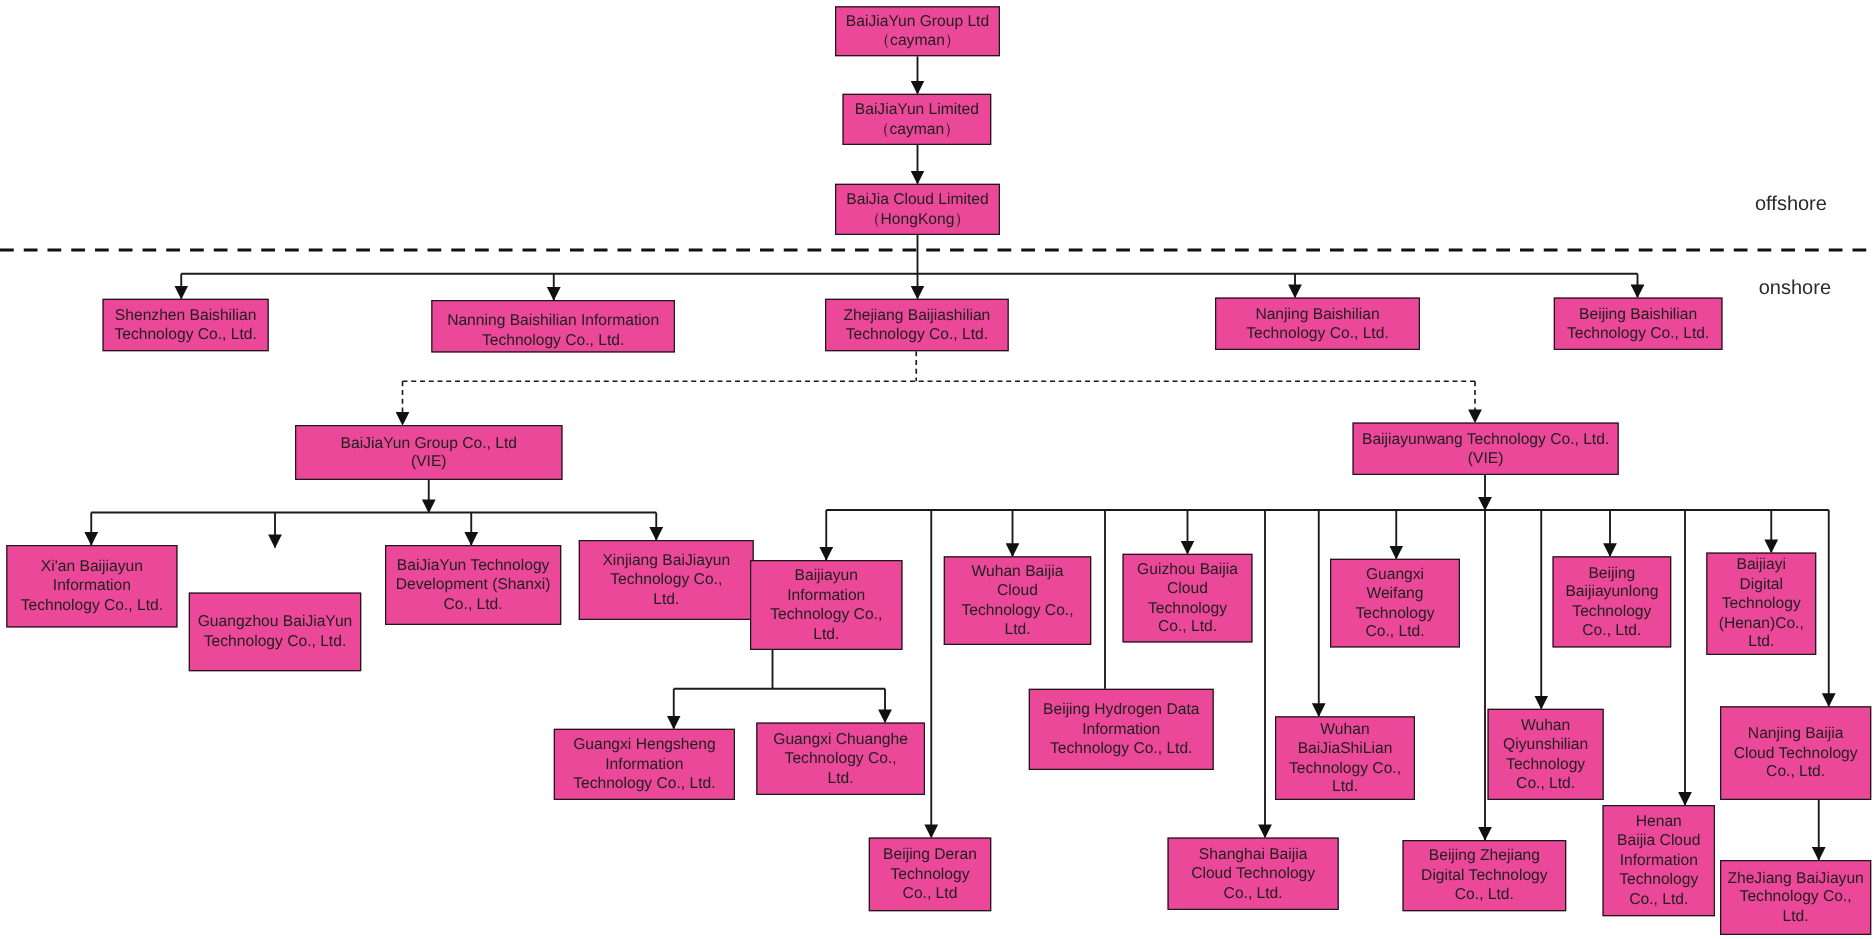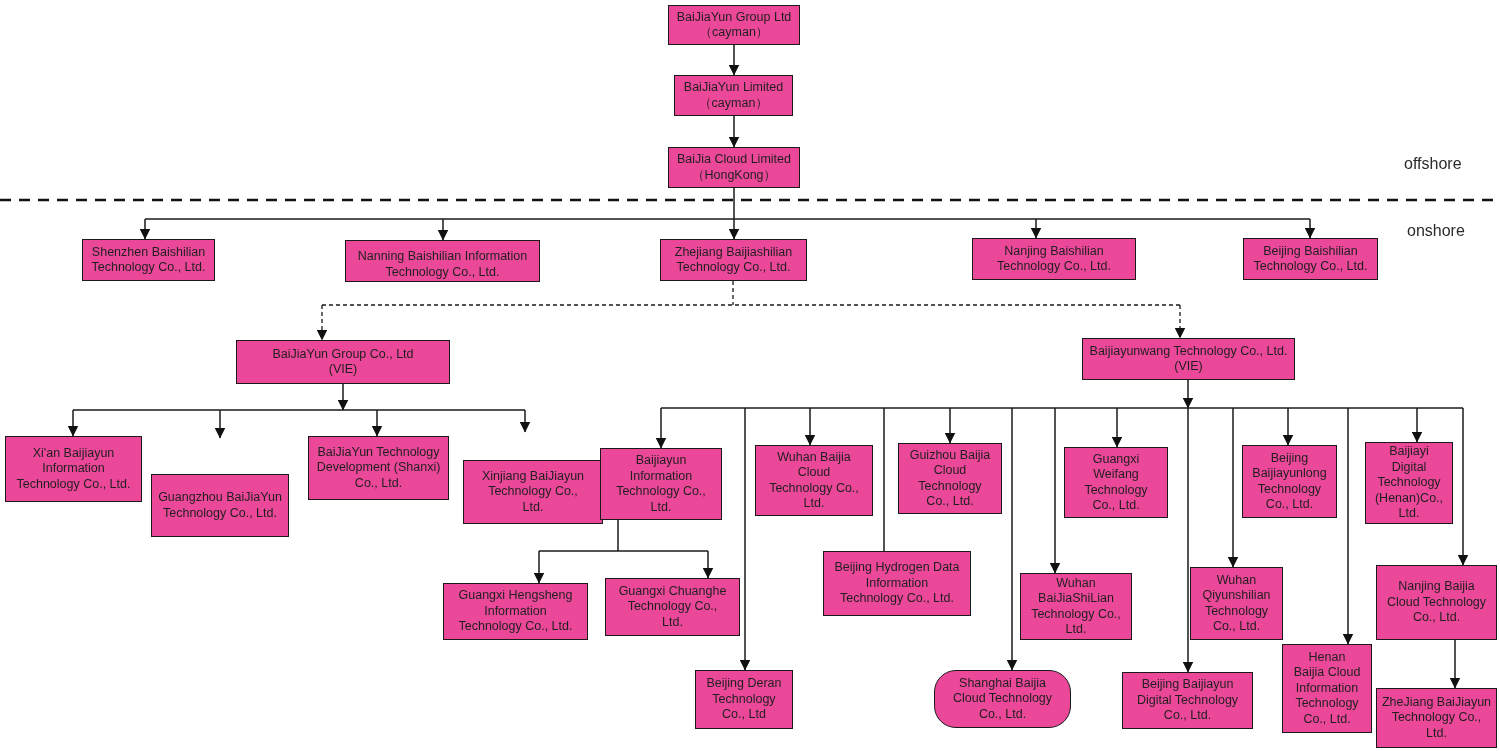--- a/index.html
+++ b/index.html
@@ -152,21 +152,21 @@
     </div>
   <div class="node" style="left:151px;top:438px;width:138px;height:63px;margin-top:36px;">
       <span class="node-label">Guangzhou BaiJiaYun
 Technology Co., Ltd.</span>
     </div>
   <div class="node" style="left:308px;top:436px;width:141px;height:64px;">
       <span class="node-label">BaiJiaYun Technology
 Development (Shanxi)
 Co., Ltd.</span>
     </div>
-  <div class="node" style="left:463px;top:432px;width:140px;height:64px;margin-top:28px;">
+  <div class="node" style="left:463px;top:432px;width:140px;height:64px;">
       <span class="node-label">Xinjiang BaiJiayun
 Technology Co.,
 Ltd.</span>
     </div>
 
   <div class="node" style="left:600px;top:448px;width:122px;height:72px;">
       <span class="node-label">Baijiayun
 Information
 Technology Co.,
 Ltd.</span>
@@ -224,27 +224,27 @@
       <span class="node-label">Nanjing Baijia
 Cloud Technology
 Co., Ltd.</span>
     </div>
 
   <div class="node" style="left:695px;top:670px;width:98px;height:59px;">
       <span class="node-label">Beijing Deran
 Technology
 Co., Ltd</span>
     </div>
-  <div class="node" style="left:934px;top:670px;width:137px;height:58px;border-radius:22px;">
+  <div class="node" style="left:934px;top:670px;width:137px;height:58px;">
       <span class="node-label">Shanghai Baijia
 Cloud Technology
 Co., Ltd.</span>
     </div>
   <div class="node" style="left:1122px;top:672px;width:131px;height:57px;">
-      <span class="node-label">Beijing Baijiayun
+      <span class="node-label">Beijing Zhejiang
 Digital Technology
 Co., Ltd.</span>
     </div>
   <div class="node" style="left:1282px;top:644px;width:90px;height:89px;">
       <span class="node-label">Henan
 Baijia Cloud
 Information
 Technology
 Co., Ltd.</span>
     </div>

